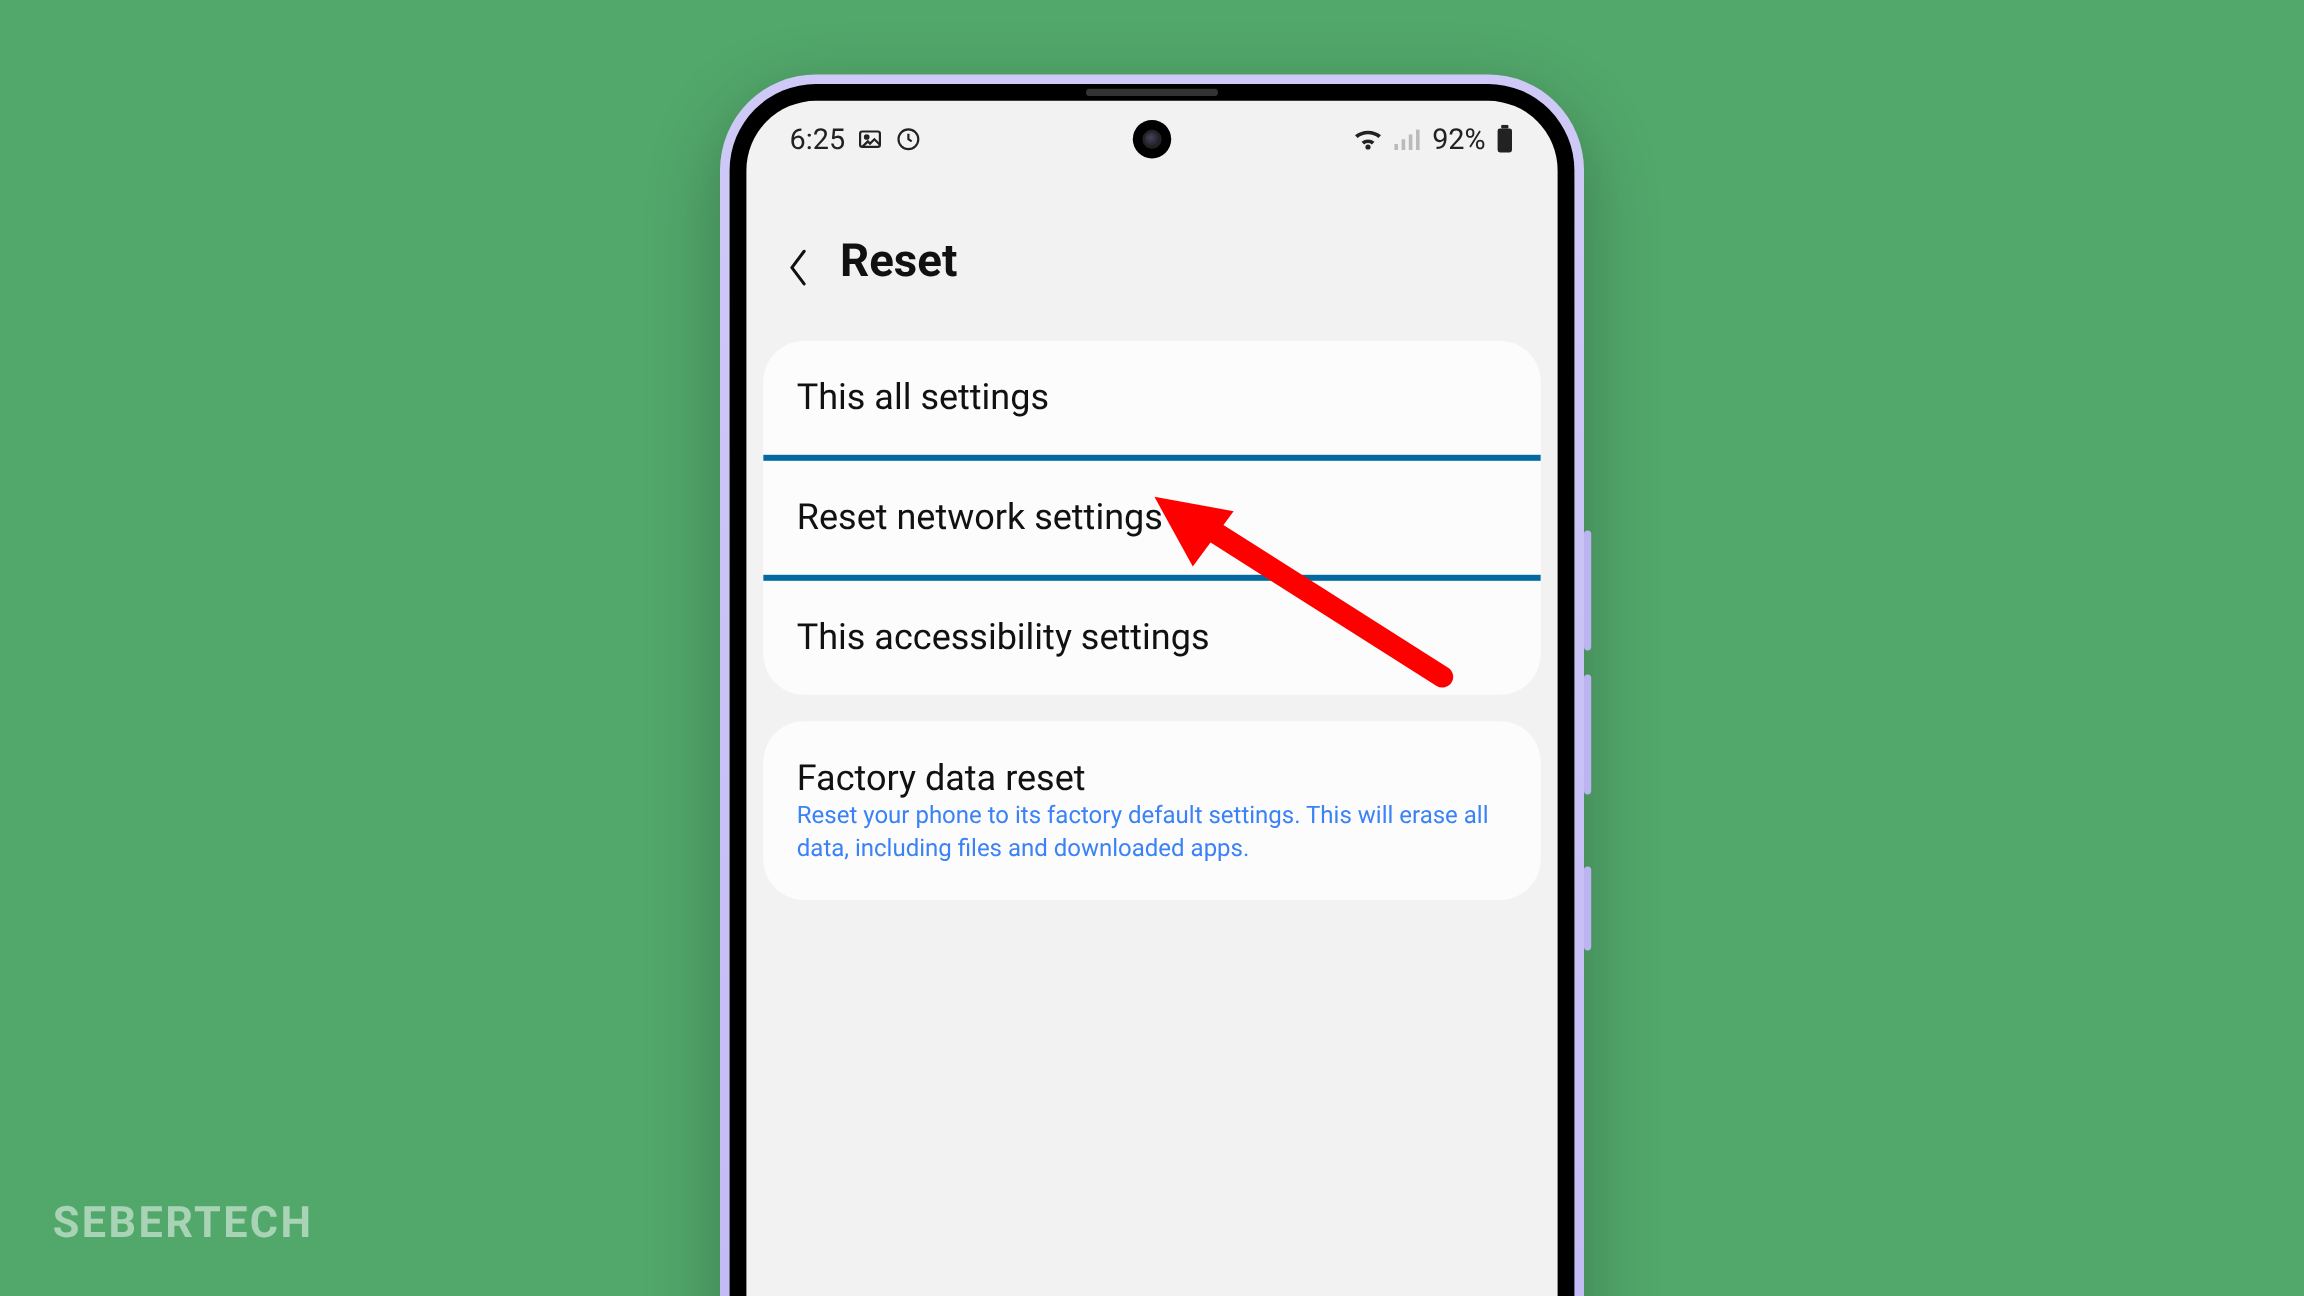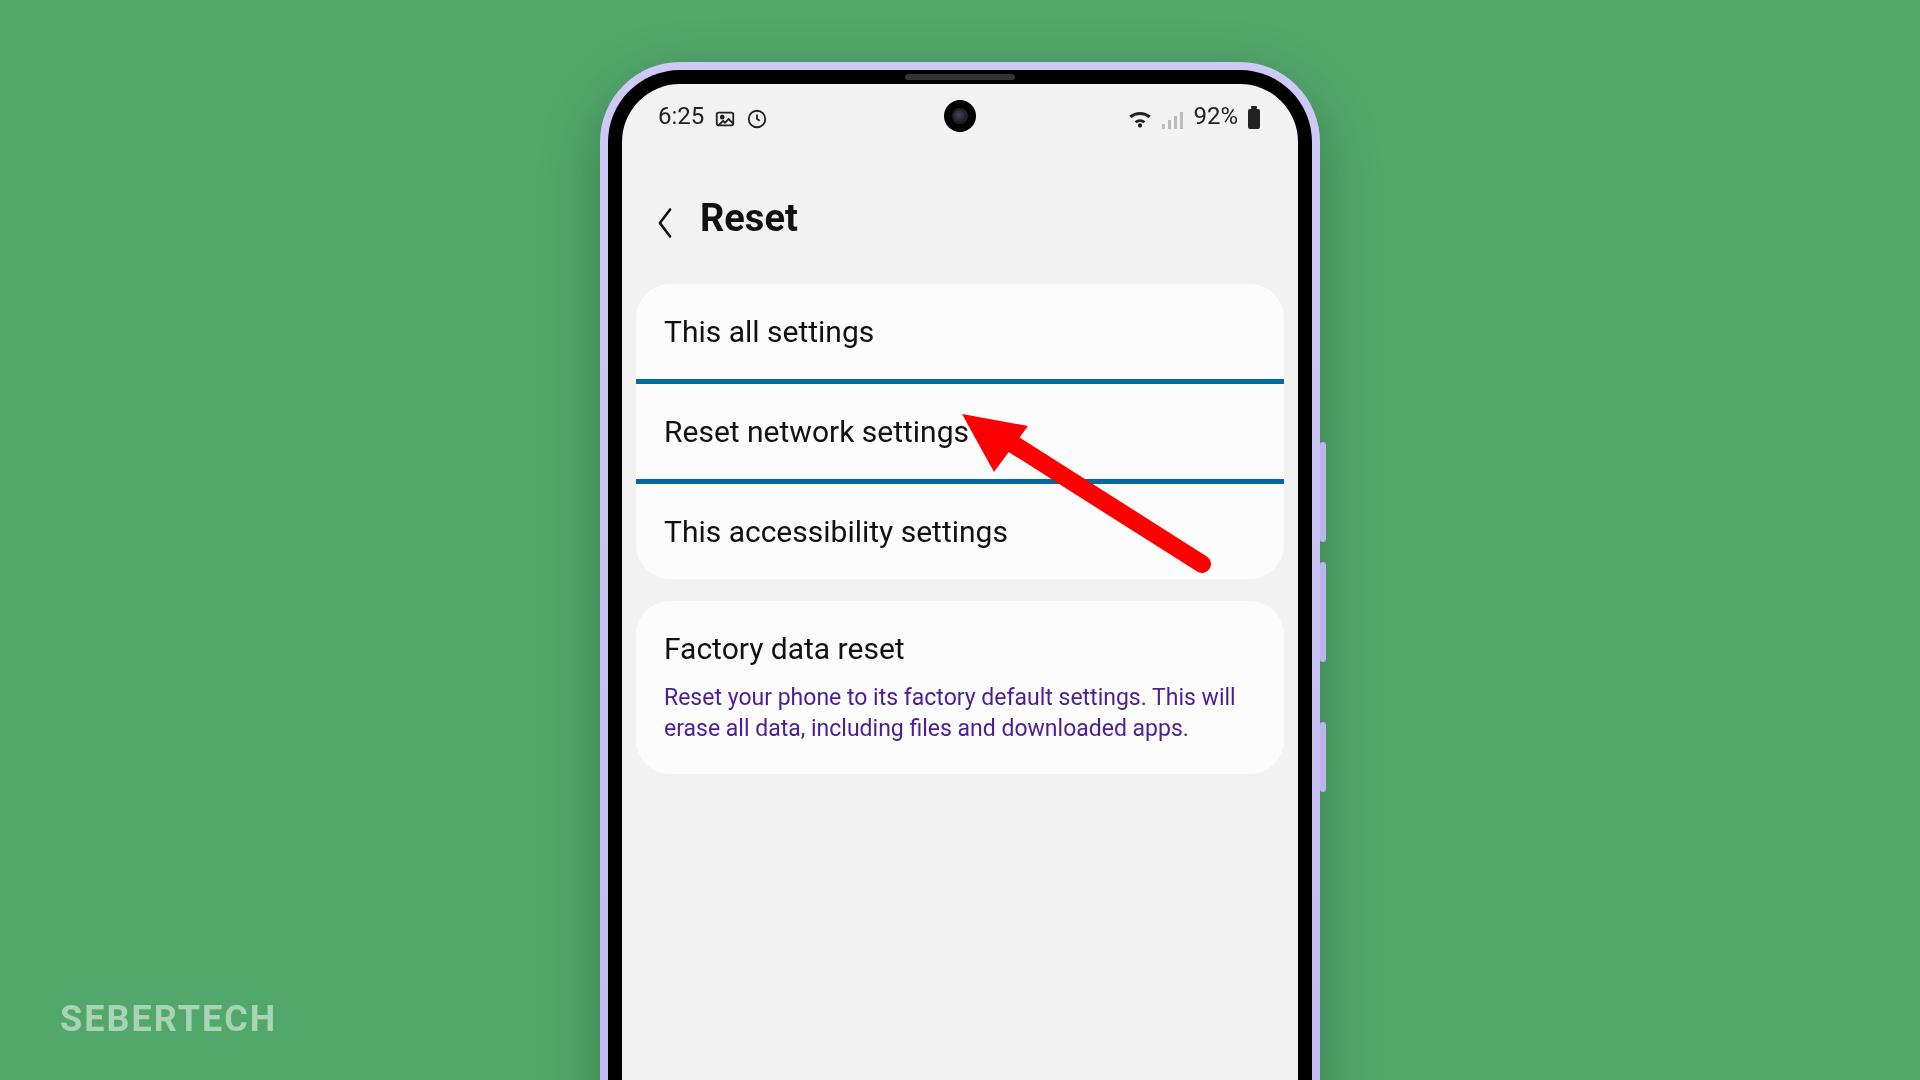--- a/index.html
+++ b/index.html
@@ -6,21 +6,21 @@
   html, body { width: 1920px; height: 1080px; }
   body {
     background: #52a76b;
     font-family: -apple-system, BlinkMacSystemFont, "Segoe UI", Roboto, sans-serif;
     position: relative;
     overflow: hidden;
   }
 
   .watermark {
     position: absolute;
-    left: 60px;
+    left: 44px;
     bottom: 40px;
     color: rgba(255,255,255,0.5);
     font-weight: 700;
     font-size: 36px;
     letter-spacing: 2px;
   }
 
   
   .phone {
     position: absolute;
@@ -94,21 +94,21 @@
 
   
   .status {
     display:flex;
     justify-content:space-between;
     align-items:center;
     padding: 18px 36px 6px 36px;
     font-size: 24px;
     color:#222;
   }
-  .status-left, .status-right { display:flex; align-items:flex-end; gap:10px; }
+  .status-left, .status-right { display:flex; align-items:center; gap:10px; }
   .status-right { gap:8px; }
 
   
   .header {
     display:flex;
     align-items:flex-end;
     gap:18px;
     padding: 60px 26px 36px 26px;
   }
   .back { width:34px; height:34px; display:flex;align-items:center;justify-content:center; cursor:pointer;}
@@ -122,23 +122,23 @@
     overflow:hidden;
   }
   .row {
     padding: 30px 28px;
     font-size:30px;
     color:#111;
     cursor:pointer;
   }
   .row + .row { border-top:5px solid #0369a1; }
   .row .sub {
-    font-size:23px;
-    color:#4c1d95;
-    margin-top:16px;
+    font-size:20px;
+    color:#3b82f6;
+    margin-top:0;
     line-height:1.35;
   }
 
   
   .arrow {
     position:absolute;
     pointer-events:none;
     z-index:20;
   }
 

